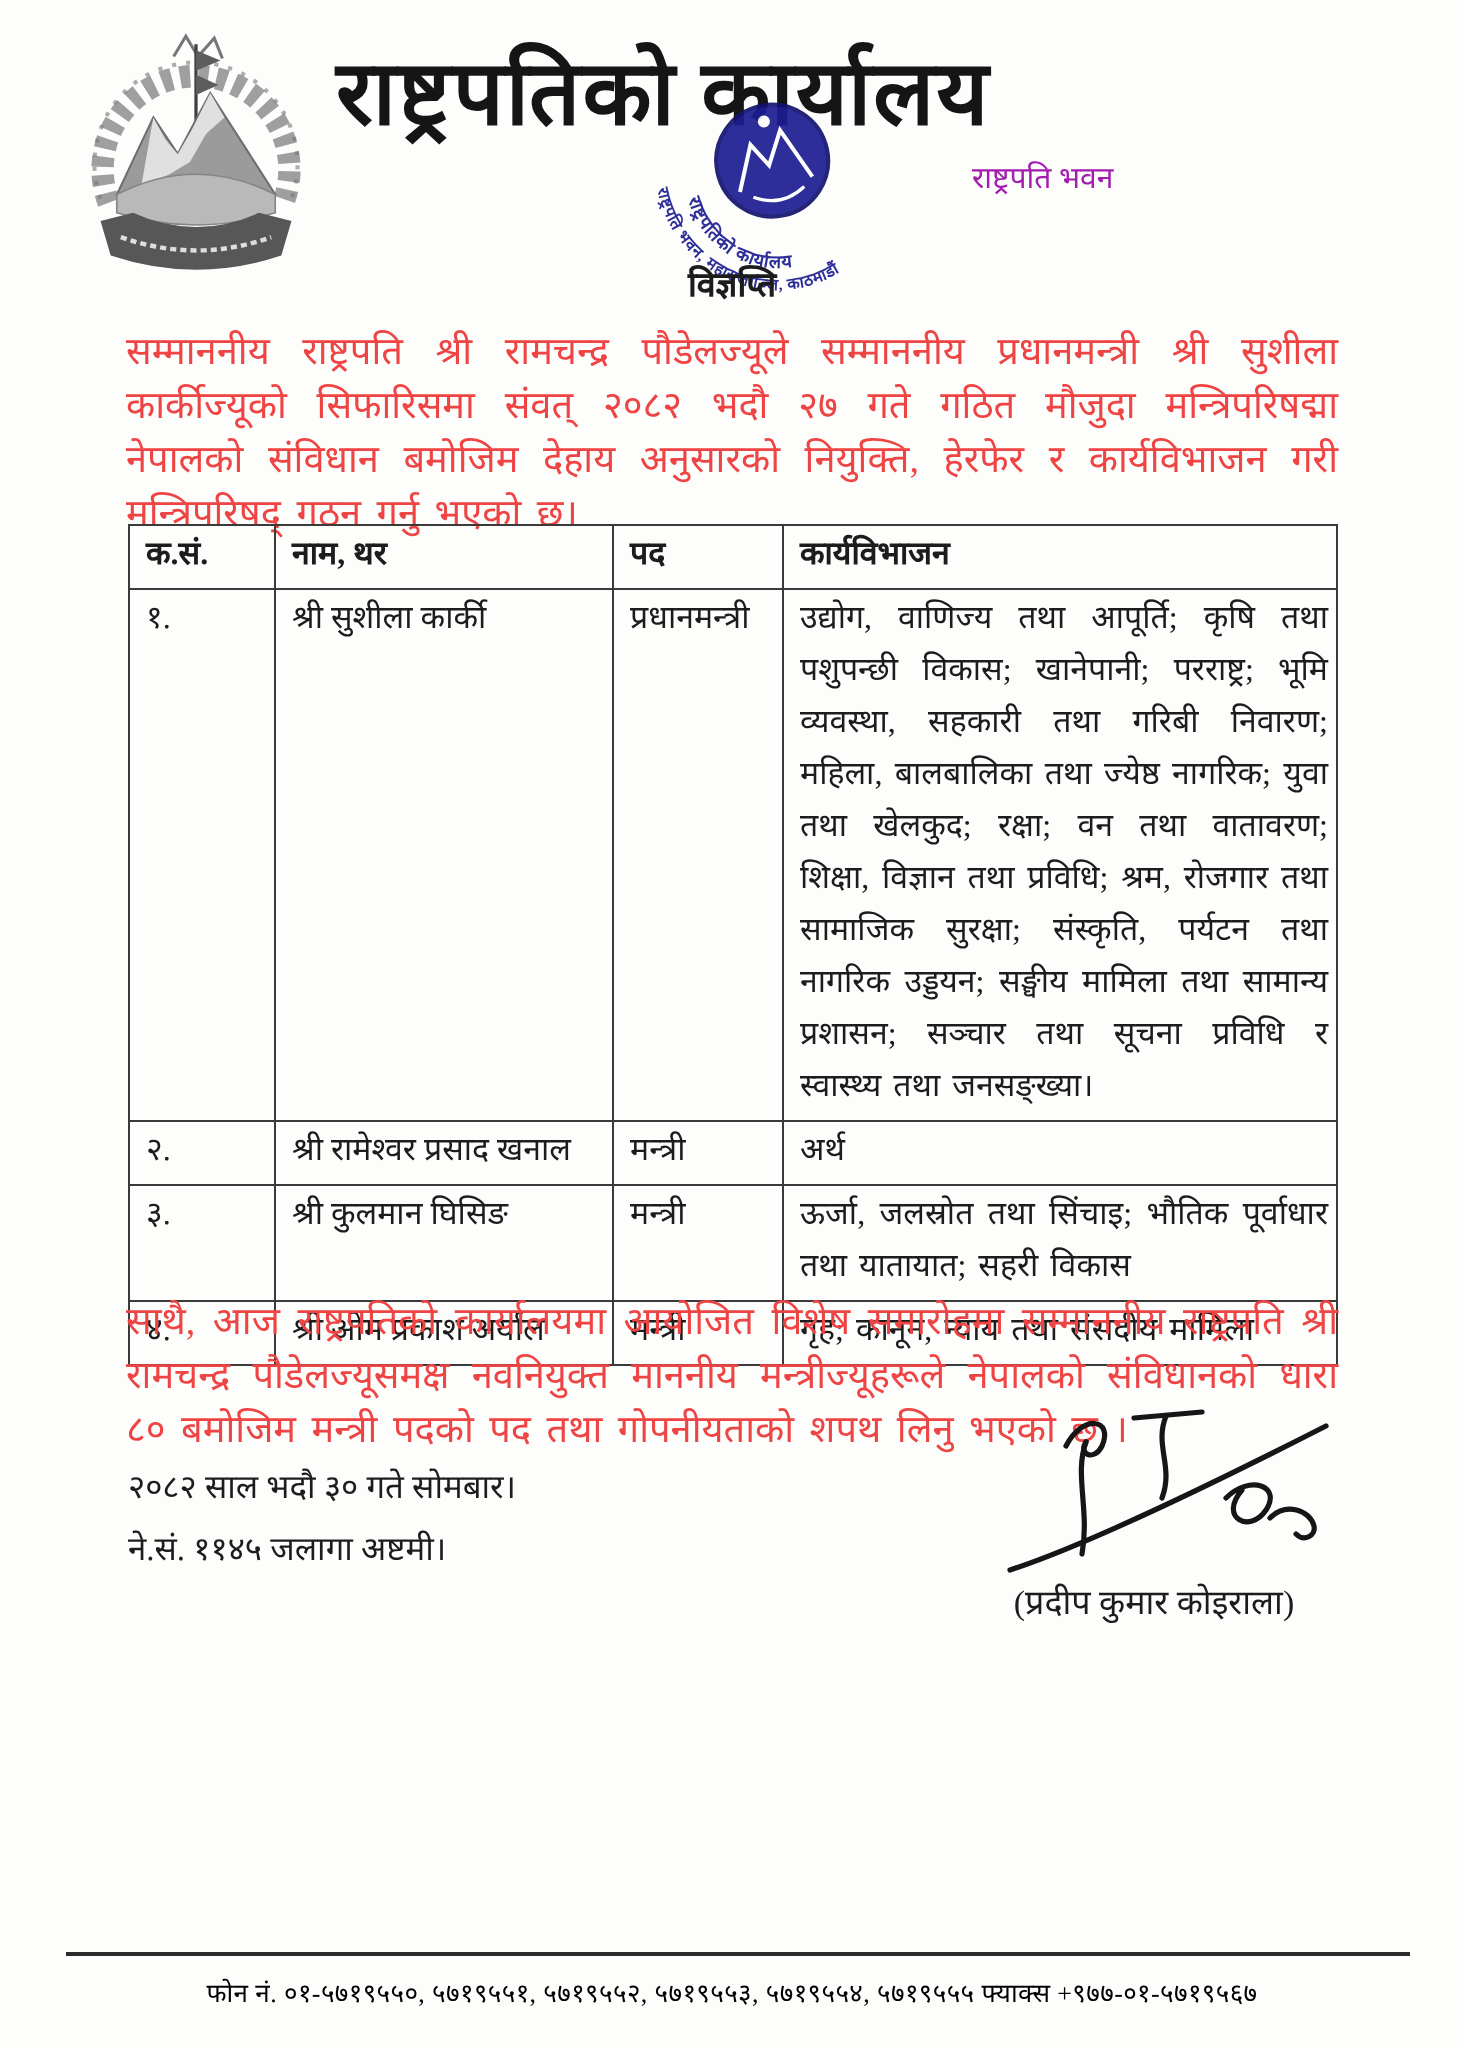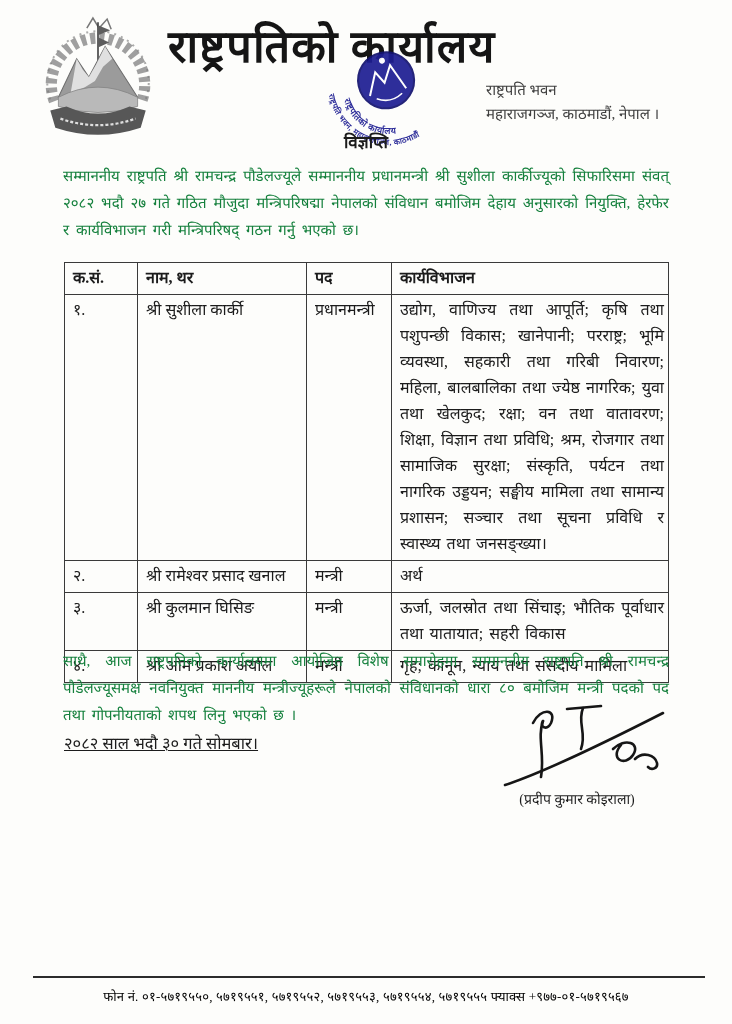--- a/index.html
+++ b/index.html
@@ -10,30 +10,30 @@
     font-family:"Liberation Serif","DejaVu Serif",serif;
   }
   
   .emblem { position:absolute; left:36px; top:14px; width:124px; height:130px; }
   .office-title {
     position:absolute; left:168px; top:20px; width:420px;
     font-size:45px; font-weight:600; color:#151515; letter-spacing:1px;
     line-height:1.2; white-space:nowrap;
   }
   .stamp { position:absolute; left:318px; top:34px; width:142px; height:122px; opacity:.92; }
-  .address { position:absolute; left:486px; top:78px; font-size:15px; line-height:24px; color:#404040; }
+  .address { position:absolute; left:486px; top:78px; font-size:15px; line-height:24px; color:#a21caf; }
   .subject {
     position:absolute; left:0; right:0; top:130px; text-align:center;
     font-size:17px; font-weight:600;
   }
   .subject span { text-underline-offset:3px; }
   
   .para {
     position:absolute; left:63px; width:606px; text-align:justify;
-    font-size:15px; line-height:27px; word-spacing:3px; color:#15803d;
+    font-size:19px; line-height:27px; word-spacing:3px; color:#ef4444;
   }
   .para1 { top:163px; }
   .para2 { top:648px; }
   
   .minister-table {
     position:absolute; left:64px; top:262px; width:604px;
     border-collapse:collapse; table-layout:fixed; font-size:16px;
   }
   .minister-table th, .minister-table td {
     border:1.6px solid #3a3a3a; vertical-align:top;
@@ -42,23 +42,23 @@
   }
   .minister-table th { font-weight:600; height:29px; }
   .col-sn { width:73px; } .col-name { width:169px; }
   .col-pos { width:85px; } .col-port { width:277px; }
   .row-1 td { height:217px; }
   .row-2 td { height:27px; }
   .row-3 td { height:55px; }
   .row-4 td { height:26px; }
   td.port { text-align:justify; word-spacing:2px; }
   
-  .dates { position:absolute; left:64px; top:728px; font-size:16.5px; line-height:31px;text-decoration:underline; }
+  .dates { position:absolute; left:64px; top:728px; font-size:16.5px; line-height:31px; }
   .sig-scribble { position:absolute; left:497px; top:697px; width:172px; height:94px; }
-  .sig-name { position:absolute; left:470px; top:789px; width:214px; text-align:center; font-size:14px; }
+  .sig-name { position:absolute; left:470px; top:789px; width:214px; text-align:center; font-size:17px; }
   .sig-title { position:absolute; left:470px; top:820px; width:214px; text-align:center; font-size:15.5px; }
   
   .footer-rule { position:absolute; left:33px; top:976px; width:672px; border-top:2px solid #2c2c2c; }
   .footer-text { position:absolute; left:0; right:0; top:987px; text-align:center; font-size:13px; color:#000000; letter-spacing:.2px; }
   .stamp-text { font-size:9px; font-weight:bold; fill:#1d1d92; letter-spacing:.5px; }
   .stamp-text2 { font-size:8px; font-weight:bold; fill:#1d1d92; letter-spacing:.4px; }
 </style>
 </head>
 <body>
 
@@ -91,21 +91,20 @@
       <path d="M52,58 L62,36 L69,48 L78,32 L89,58" stroke="#ffffff" stroke-width="2" fill="none"></path>
       <path d="M58,62 Q71,70 84,62" stroke="#ffffff" stroke-width="1.6" fill="none"></path>
       <circle cx="71" cy="26" r="3" fill="#ffffff"></circle>
       <text class="stamp-text"><textPath href="#arcInner" startOffset="4">राष्ट्रपतिको कार्यालय</textPath></text>
       <text class="stamp-text2"><textPath href="#arcOuter" startOffset="2">राष्ट्रपति भवन, महाराजगञ्ज, काठमाडौं</textPath></text>
     </g>
   </svg>
 
   <div class="address">
     <div>राष्ट्रपति भवन</div>
-    <div>महाराजगञ्ज, काठमाडौं, नेपाल ।</div>
   </div>
 
   <div class="subject">
     <span>विज्ञप्ति</span>
   </div>
 
   <p class="para para1">सम्माननीय राष्ट्रपति श्री रामचन्द्र पौडेलज्यूले सम्माननीय प्रधानमन्त्री श्री सुशीला कार्कीज्यूको सिफारिसमा संवत् २०८२ भदौ २७ गते गठित मौजुदा मन्त्रिपरिषद्मा नेपालको संविधान बमोजिम देहाय अनुसारको नियुक्ति, हेरफेर र कार्यविभाजन गरी मन्त्रिपरिषद् गठन गर्नु भएको छ।</p>
 
   <table class="minister-table">
     <colgroup>
@@ -147,20 +146,21 @@
         <td>मन्त्री</td>
         <td class="port">गृह; कानून, न्याय तथा संसदीय मामिला</td>
       </tr>
     </tbody>
   </table>
 
   <p class="para para2">साथै, आज राष्ट्रपतिको कार्यालयमा आयोजित विशेष समारोहमा सम्माननीय राष्ट्रपति श्री रामचन्द्र पौडेलज्यूसमक्ष नवनियुक्त माननीय मन्त्रीज्यूहरूले नेपालको संविधानको धारा ८० बमोजिम मन्त्री पदको पद तथा गोपनीयताको शपथ लिनु भएको छ ।</p>
 
   <div class="dates">
     <div>२०८२ साल भदौ ३० गते सोमबार।</div>
+    <div>ने.सं. ११४५ जलागा अष्टमी।</div>
   </div>
 
   <svg class="sig-scribble" viewBox="0 0 172 94" aria-hidden="true">
     <g fill="none" stroke="#161616" stroke-width="2.6" stroke-linecap="round">
       <path d="M8,88 C45,76 115,42 166,16"></path>
       <path d="M46,24 C40,40 48,58 44,80"></path>
       <path d="M36,26 C44,10 60,12 54,26 C50,34 42,30 46,24"></path>
       <path d="M70,12 L104,9"></path>
       <path d="M86,11 C80,26 90,36 84,52"></path>
       <path d="M116,52 C128,40 144,46 136,58 C128,70 112,62 124,48"></path>

